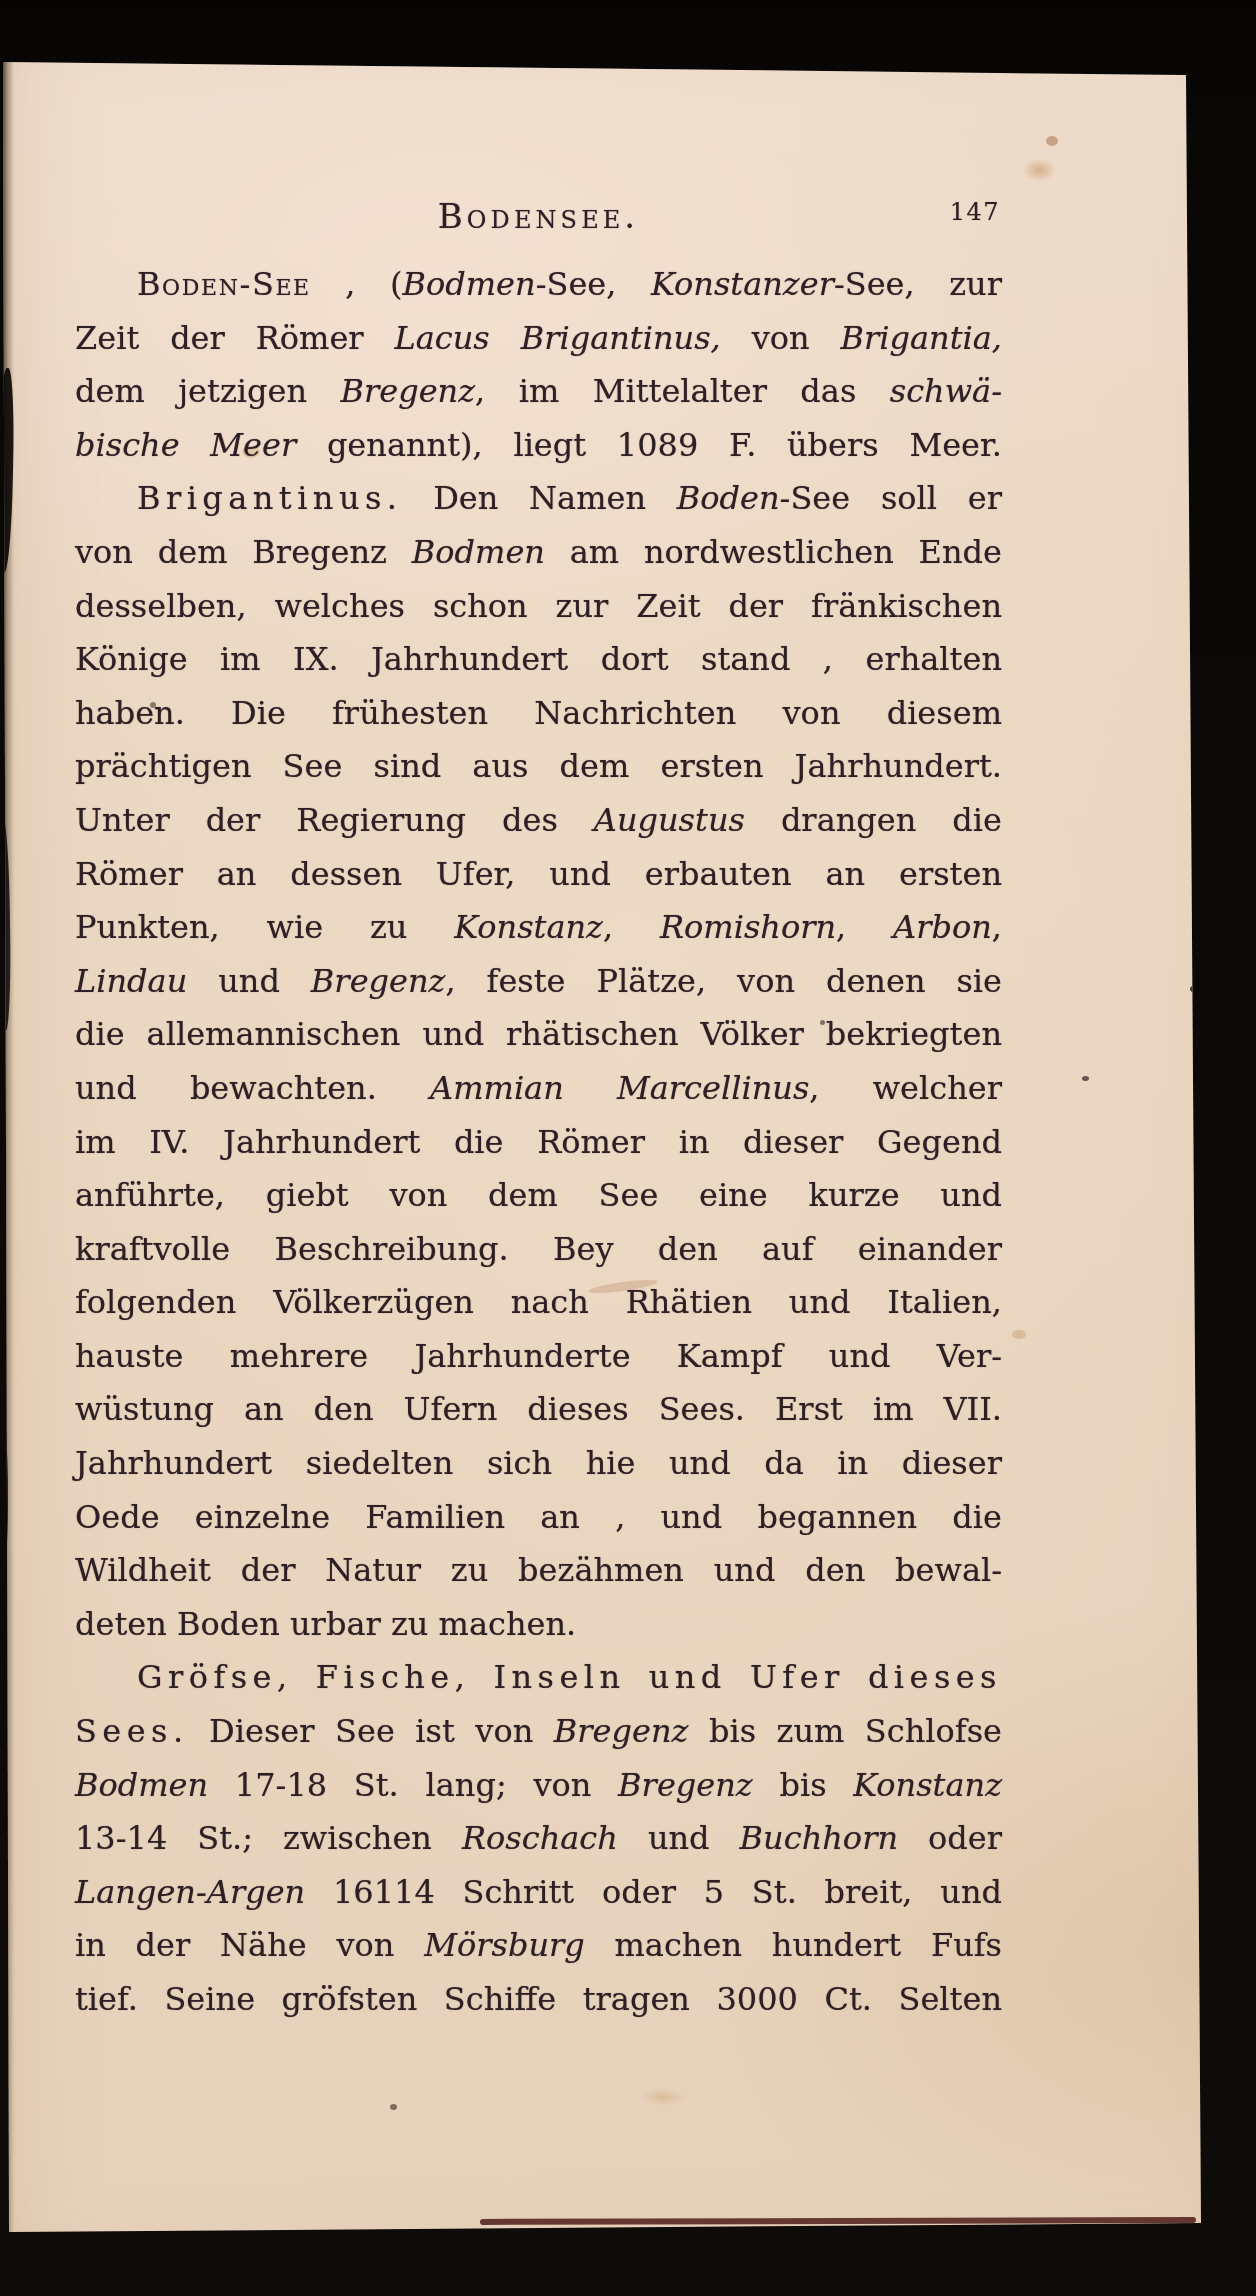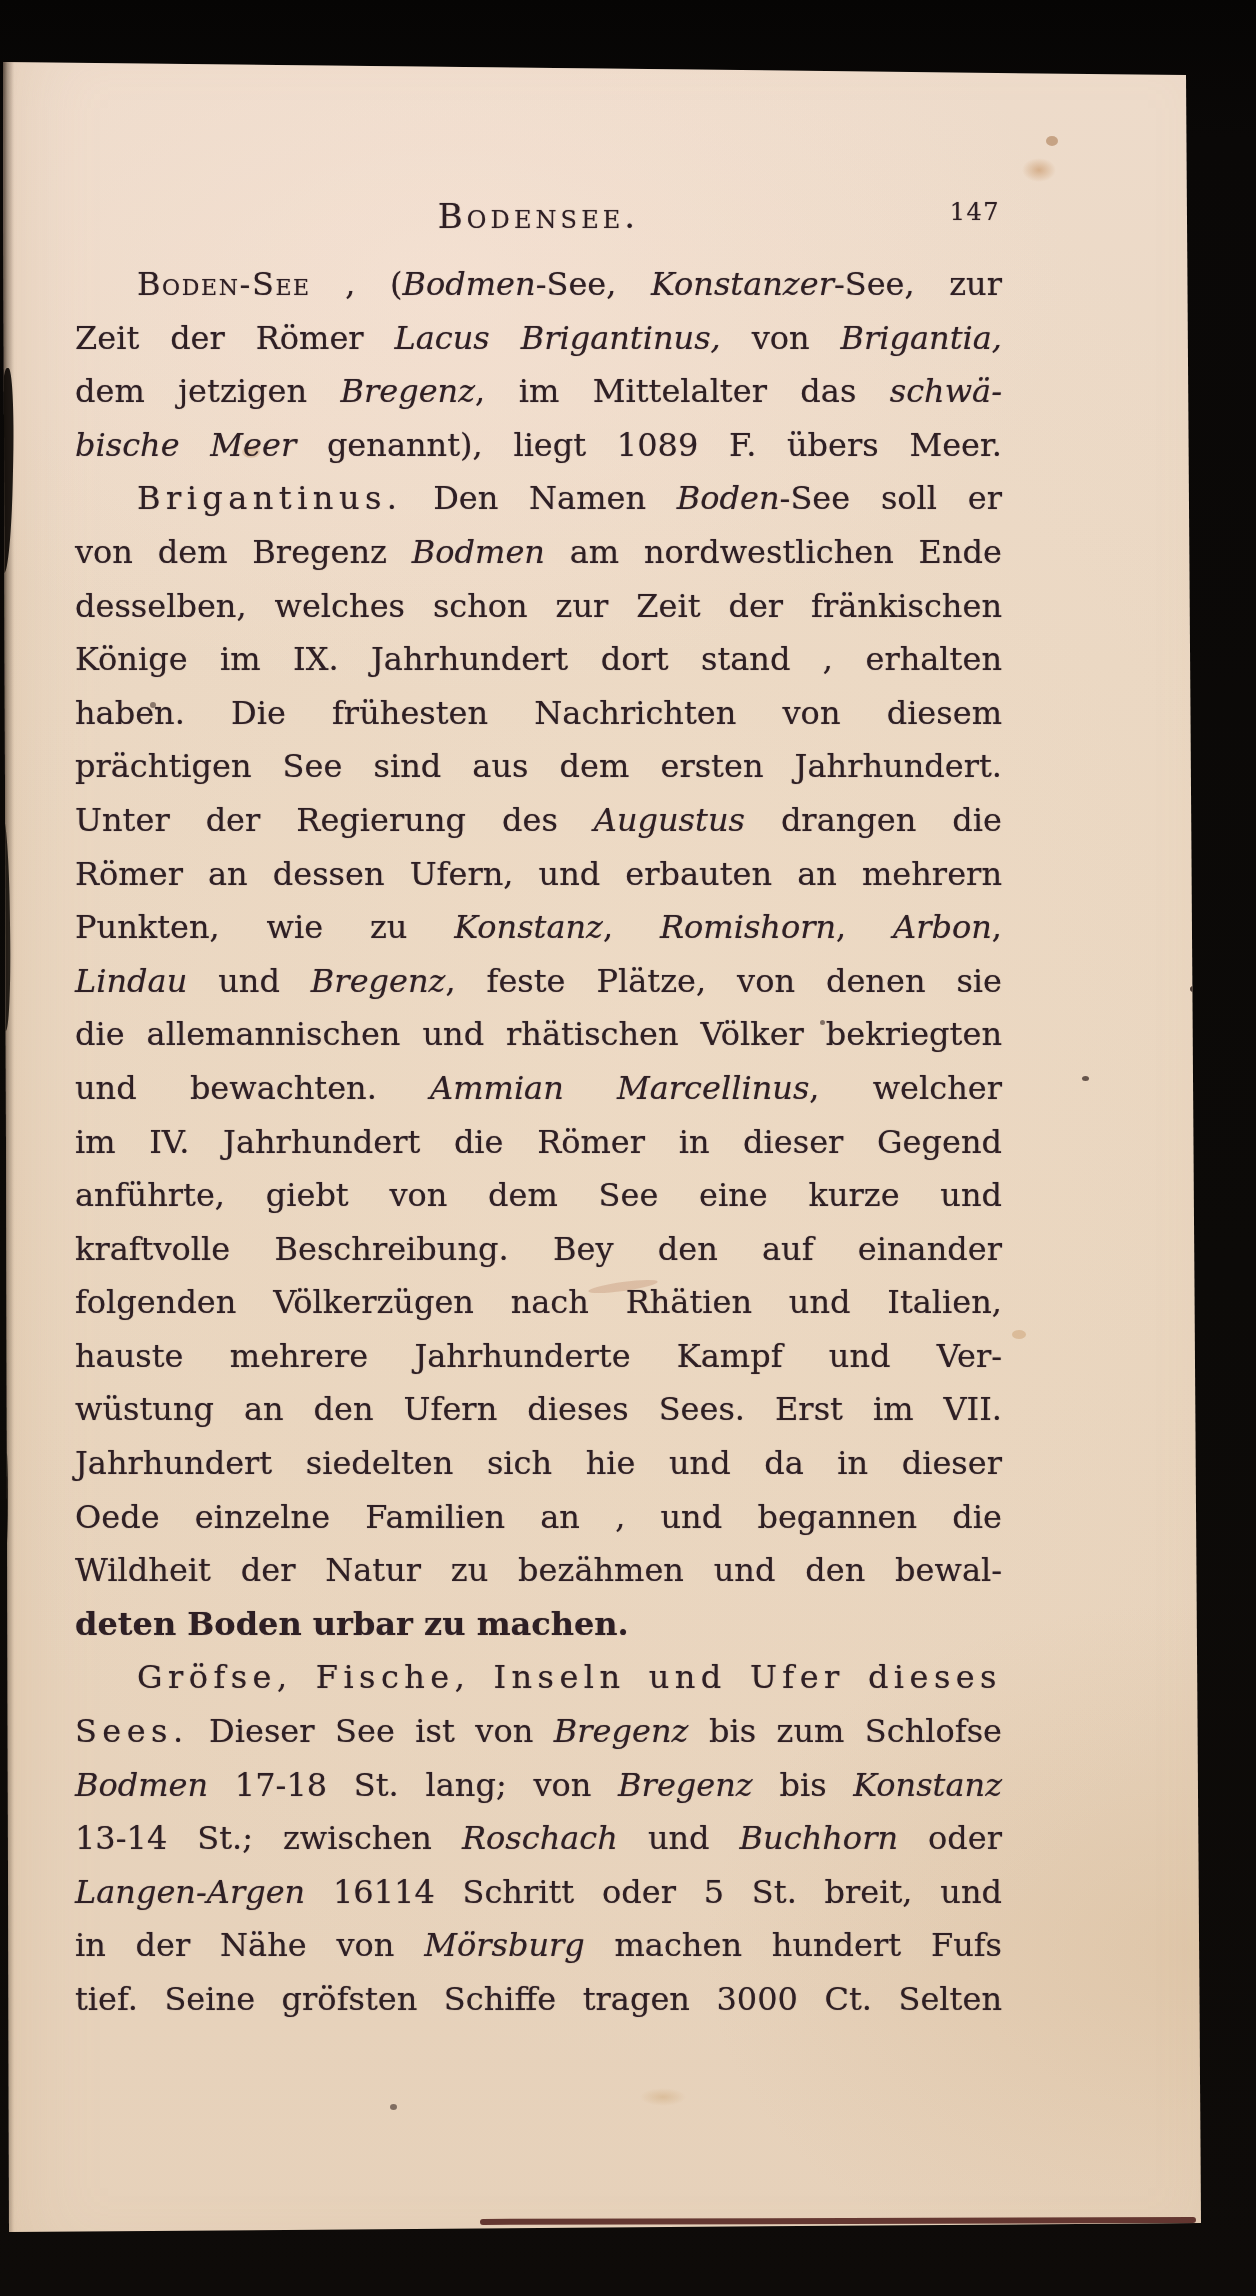--- a/index.html
+++ b/index.html
@@ -56,21 +56,21 @@
     position:absolute;right:2px;top:2px;font-size:24px;letter-spacing:.06em;
     color:#2e1f24;text-shadow:0 0 1px rgba(46,31,38,.6);
   }
   .content{
     position:absolute;left:75px;top:258px;width:927px;
     font-size:32px;line-height:53.6px;color:#2e1f24;
     text-shadow:0 0 1px rgba(46,31,38,.55);
     hyphens:none;
   }
   .line{text-align:justify;text-align-last:justify;height:53.6px;overflow:visible;}
-  .line.end{text-align-last:left;font-weight:bold;}
+  .line.end{text-align-last:left;}
   .line.first{text-indent:62px;}
   .st-i{font-style:italic;}
   .st-sc{font-variant:small-caps;letter-spacing:.05em;}
   .st-sp{letter-spacing:.17em;}
 </style>
 </head>
 <body>
 
 <div class="stage">
   <div class="paper">
@@ -106,21 +106,21 @@
           <div class="line"><span class="st-i">bische Meer</span><span class="st-n"> genannt), liegt 1089 F. übers Meer.</span></div>
         </div>
         <div class="para">
           <div class="line first"><span class="st-sp">Brigantinus.</span><span class="st-n"> Den Namen </span><span class="st-i">Boden</span><span class="st-n">-See soll er</span></div>
           <div class="line"><span class="st-n">von dem Bregenz </span><span class="st-i">Bodmen</span><span class="st-n"> am nordwestlichen Ende</span></div>
           <div class="line"><span class="st-n">desselben, welches schon zur Zeit der fränkischen</span></div>
           <div class="line"><span class="st-n">Könige im IX. Jahrhundert dort stand , erhalten</span></div>
           <div class="line"><span class="st-n">haben. Die frühesten Nachrichten von diesem</span></div>
           <div class="line"><span class="st-n">prächtigen See sind aus dem ersten Jahrhundert.</span></div>
           <div class="line"><span class="st-n">Unter der Regierung des </span><span class="st-i">Augustus</span><span class="st-n"> drangen die</span></div>
-          <div class="line"><span class="st-n">Römer an dessen Ufern, und erbauten an mehrern</span></div>
+          <div class="line"><span class="st-n">Römer an dessen Ufer, und erbauten an ersten</span></div>
           <div class="line"><span class="st-n">Punkten, wie zu </span><span class="st-i">Konstanz</span><span class="st-n">, </span><span class="st-i">Romishorn</span><span class="st-n">, </span><span class="st-i">Arbon</span><span class="st-n">,</span></div>
           <div class="line"><span class="st-i">Lindau</span><span class="st-n"> und </span><span class="st-i">Bregenz</span><span class="st-n">, feste Plätze, von denen sie</span></div>
           <div class="line"><span class="st-n">die allemannischen und rhätischen Völker bekriegten</span></div>
           <div class="line"><span class="st-n">und bewachten. </span><span class="st-i">Ammian Marcellinus</span><span class="st-n">, welcher</span></div>
           <div class="line"><span class="st-n">im IV. Jahrhundert die Römer in dieser Gegend</span></div>
           <div class="line"><span class="st-n">anführte, giebt von dem See eine kurze und</span></div>
           <div class="line"><span class="st-n">kraftvolle Beschreibung. Bey den auf einander</span></div>
           <div class="line"><span class="st-n">folgenden Völkerzügen nach Rhätien und Italien,</span></div>
           <div class="line"><span class="st-n">hauste mehrere Jahrhunderte Kampf und Ver-</span></div>
           <div class="line"><span class="st-n">wüstung an den Ufern dieses Sees. Erst im VII.</span></div>

